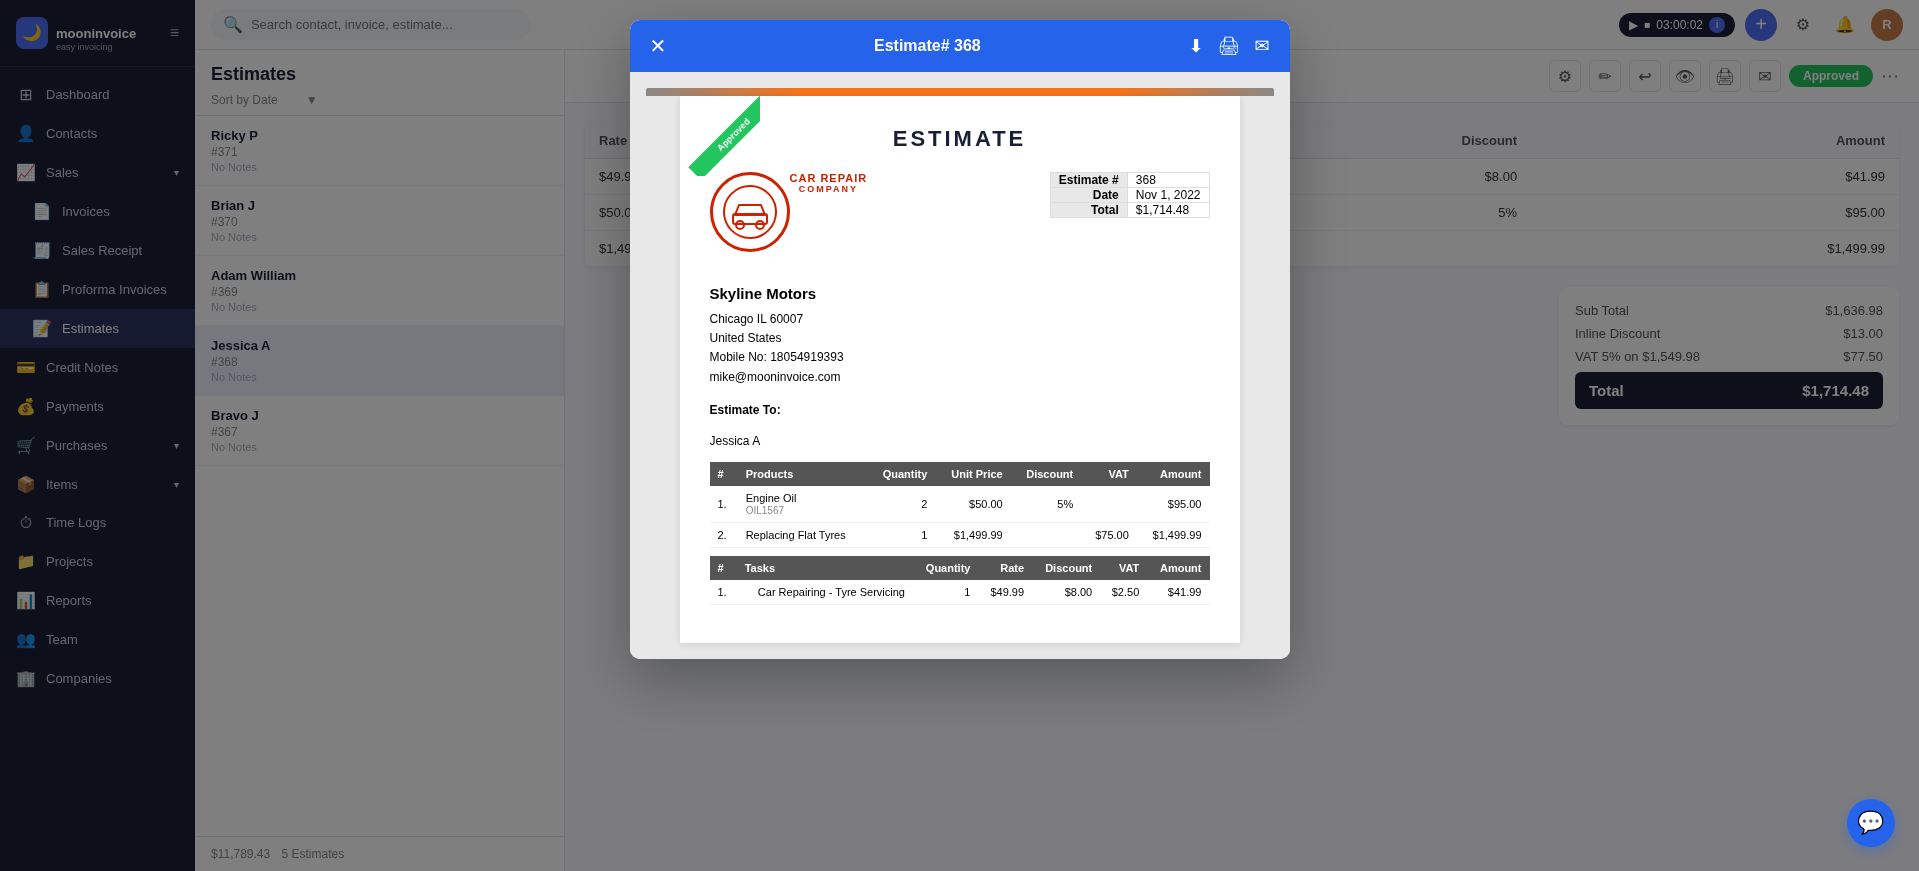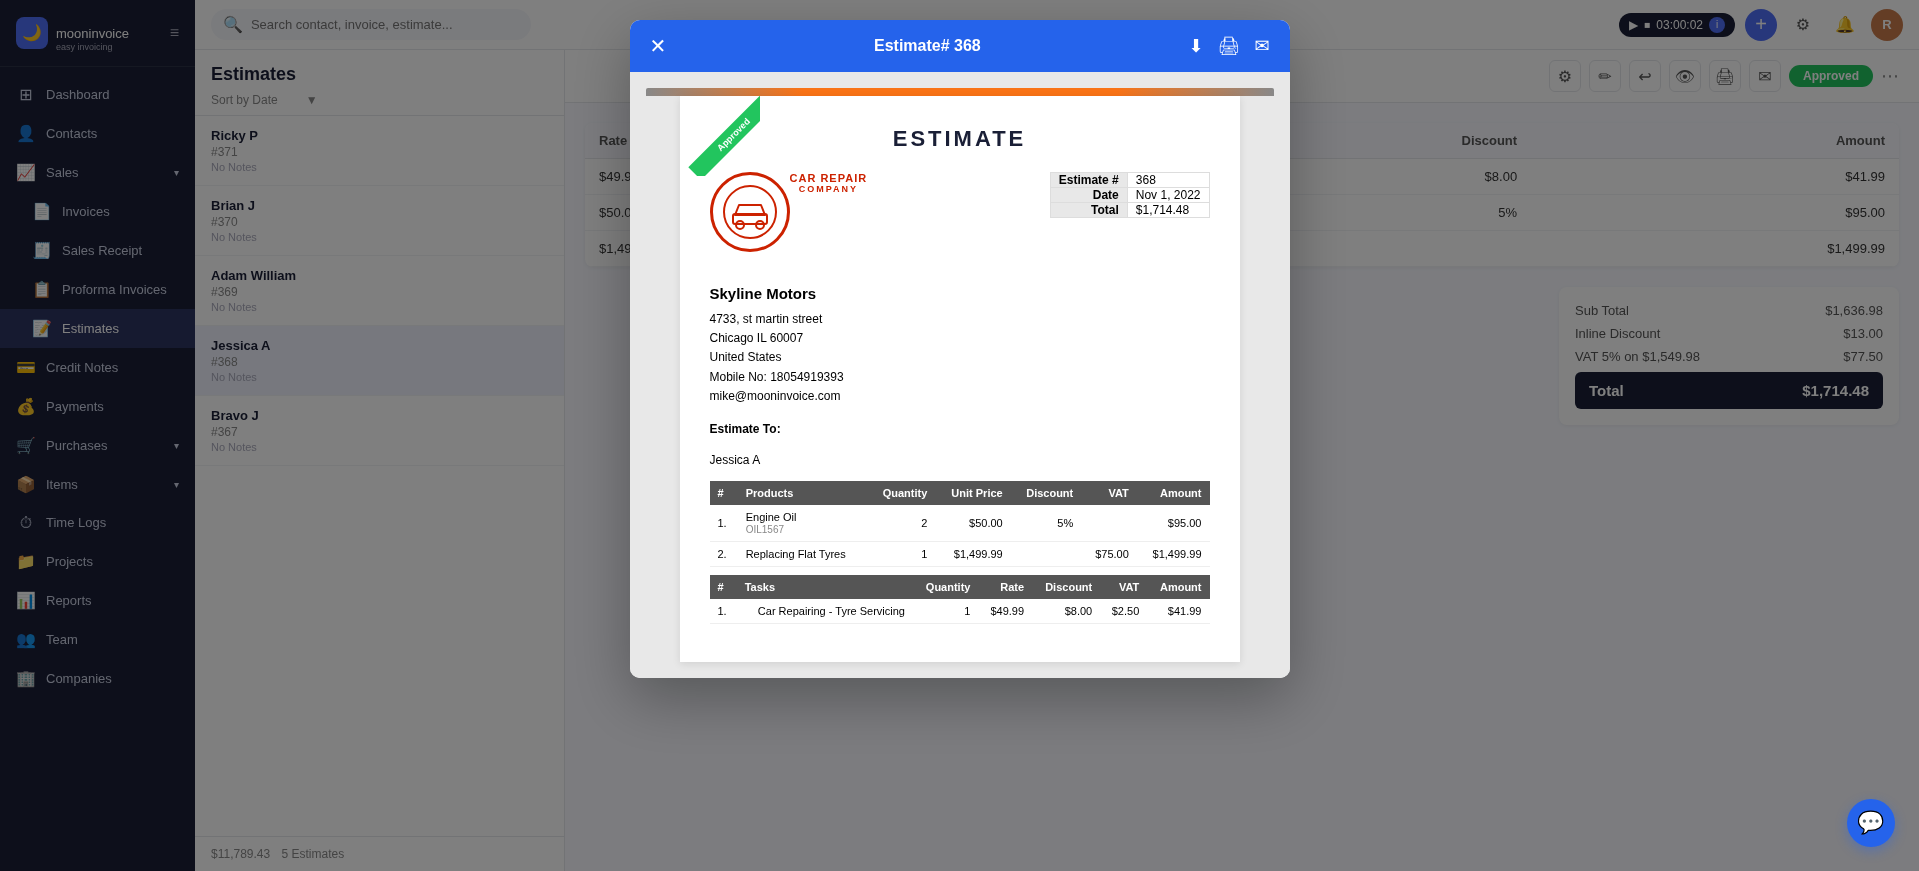--- a/index.html
+++ b/index.html
@@ -25,21 +25,21 @@
     .logo-icon {
       width: 32px;
       height: 32px;
       background: #4f6ef7;
       border-radius: 8px;
       display: flex;
       align-items: center;
       justify-content: center;
       font-size: 16px;
     }
-    .logo-text { font-size: 13px; font-weight: 400; line-height: 1.2; margin-top: 12px; }
+    .logo-text { font-size: 13px; font-weight: 700; line-height: 1.2; margin-top: 12px; }
     .logo-sub { font-size: 9px; color: #aab; }
     .sidebar-menu-icon {
       margin-left: auto;
       cursor: pointer;
       font-size: 16px;
       color: #aab;
     }
     .sidebar-nav { flex: 1; overflow-y: auto; padding: 8px 0; }
     .nav-item {
       display: flex;
@@ -789,21 +789,20 @@
             <tr>
               <td>Total</td>
               <td>$1,714.48</td>
             </tr>
           </tbody>
             </table>
         </div>
 
         <div class="doc-from">
           <div class="company-name">Skyline Motors</div>
-          <div>4733, st martin street</div>
           <div>Chicago IL 60007</div>
           <div>United States</div>
           <div>Mobile No: 18054919393</div>
           <div>mike@mooninvoice.com</div>
         </div>
 
         <div class="doc-to">
           <div class="label">Estimate To:</div>
           <div>Jessica A</div>
         </div>

